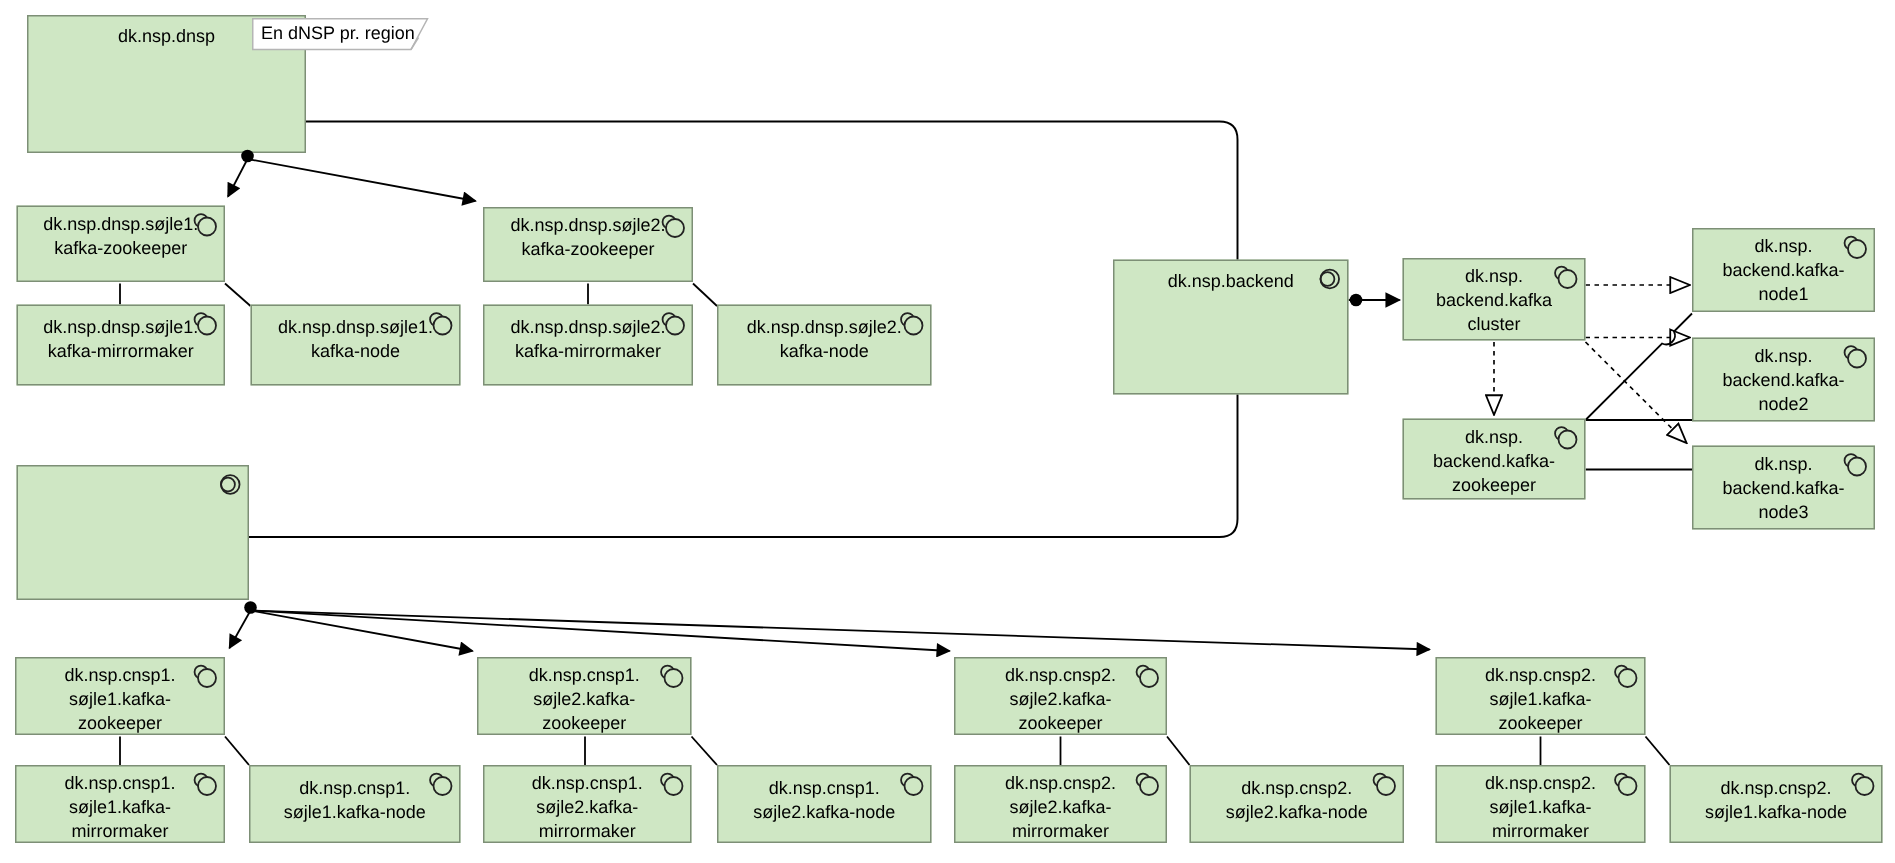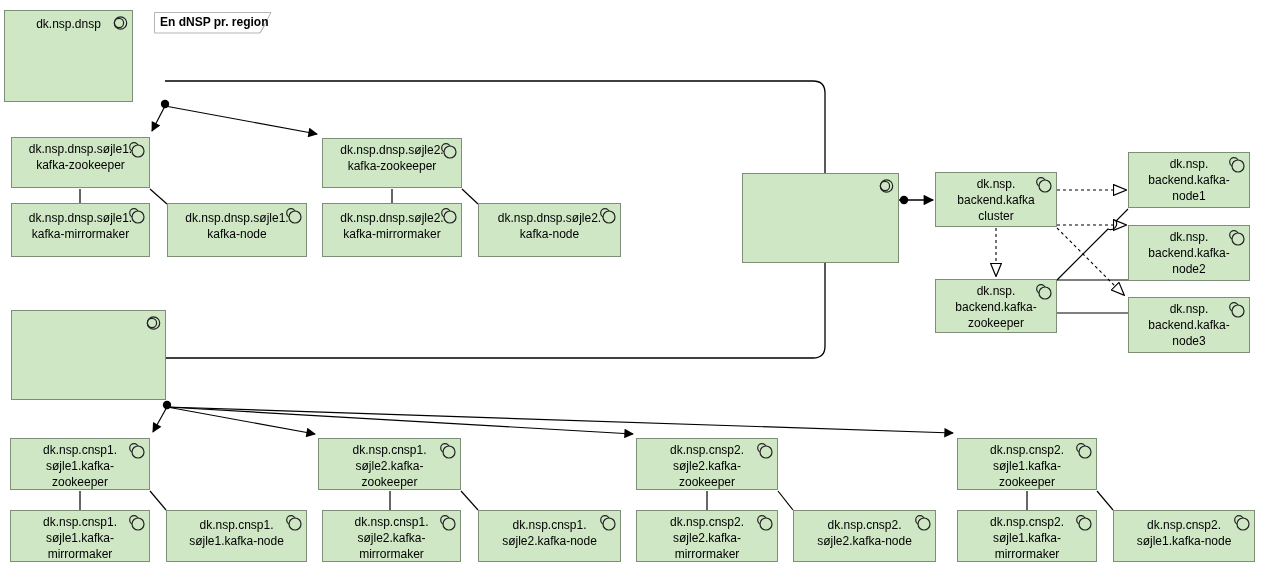--- a/index.html
+++ b/index.html
@@ -5,21 +5,21 @@
   html,body{margin:0;padding:0;width:1263px;height:575px;background:#ffffff;overflow:hidden;}
   body{font-family:"Liberation Sans", sans-serif;position:relative;}
   .layer{position:absolute;left:0;top:0;width:1263px;height:575px;}
   svg.layer{pointer-events:none;}
   .node{position:absolute;background:#cfe7c4;border:1.5px solid #7d8f76;box-sizing:border-box;text-align:center;color:#000;}
   .nlabel{display:block;white-space:pre-line;font-size:12px;line-height:16px;padding:3px 8px 0 8px;}
   .nlabel.pt6{padding-top:6px;}
   .nlabel.big{padding-top:5px;}
   .icon{position:absolute;top:3px;right:3px;width:18px;height:18px;}
   .icon svg{display:block;}
-  .note{position:absolute;left:154px;top:12px;width:118px;height:22px;font-weight:bold;}
+  .note{position:absolute;left:168px;top:12px;width:118px;height:22px;}
   .note .ntext{position:absolute;left:6px;top:0;font-size:12px;line-height:21px;white-space:nowrap;color:#000;}
 </style>
 </head>
 <body>
 
 <svg class="layer" width="1263" height="575" viewBox="0 0 1263 575">
   <defs>
     <marker id="mArrow" viewBox="0 0 10 10" refX="9" refY="5" markerWidth="10" markerHeight="8" orient="auto-start-reverse">
       <path d="M0 0 L10 5 L0 10 z" fill="#000"></path>
     </marker>
@@ -114,21 +114,21 @@
   <g>
     <path d="M1027 491 V510" stroke="#000" stroke-width="1.2"></path>
   </g>
   <g>
     <path d="M1097 491 L1113 510" stroke="#000" stroke-width="1.2"></path>
   </g>
 </svg>
 
 <div class="layer">
 
-  <div class="node" style="left:4px;top:10px;width:129px;height:92px">
+  <div class="node" style="left:18px;top:10px;width:186px;height:92px">
     <span class="nlabel big">dk.nsp.dnsp</span>
     <span class="icon">
       <svg width="18" height="18" viewBox="0 0 18 18">
           <circle cx="9.5" cy="9" r="6.2" fill="none" stroke="#222" stroke-width="1.2"></circle>
           <circle cx="8" cy="9" r="4.6" fill="none" stroke="#222" stroke-width="1.2"></circle>
         </svg>
     </span>
   </div>
 
   <div class="note">
@@ -195,20 +195,21 @@
 kafka-node</span>
     <span class="icon">
       <svg width="18" height="18" viewBox="0 0 18 18">
           <circle cx="6" cy="6" r="4.3" fill="none" stroke="#222" stroke-width="1.2"></circle>
           <circle cx="10" cy="10" r="6" fill="#cfe7c4" stroke="#222" stroke-width="1.2"></circle>
         </svg>
     </span>
   </div>
 
   <div class="node" style="left:742px;top:173px;width:157px;height:90px">
+    <span class="nlabel big">dk.nsp.backend</span>
     <span class="icon">
       <svg width="18" height="18" viewBox="0 0 18 18">
           <circle cx="9.5" cy="9" r="6.2" fill="none" stroke="#222" stroke-width="1.2"></circle>
           <circle cx="8" cy="9" r="4.6" fill="none" stroke="#222" stroke-width="1.2"></circle>
         </svg>
     </span>
   </div>
   <div class="node" style="left:935px;top:172px;width:122px;height:55px">
     <span class="nlabel">dk.nsp.
 backend.kafka

